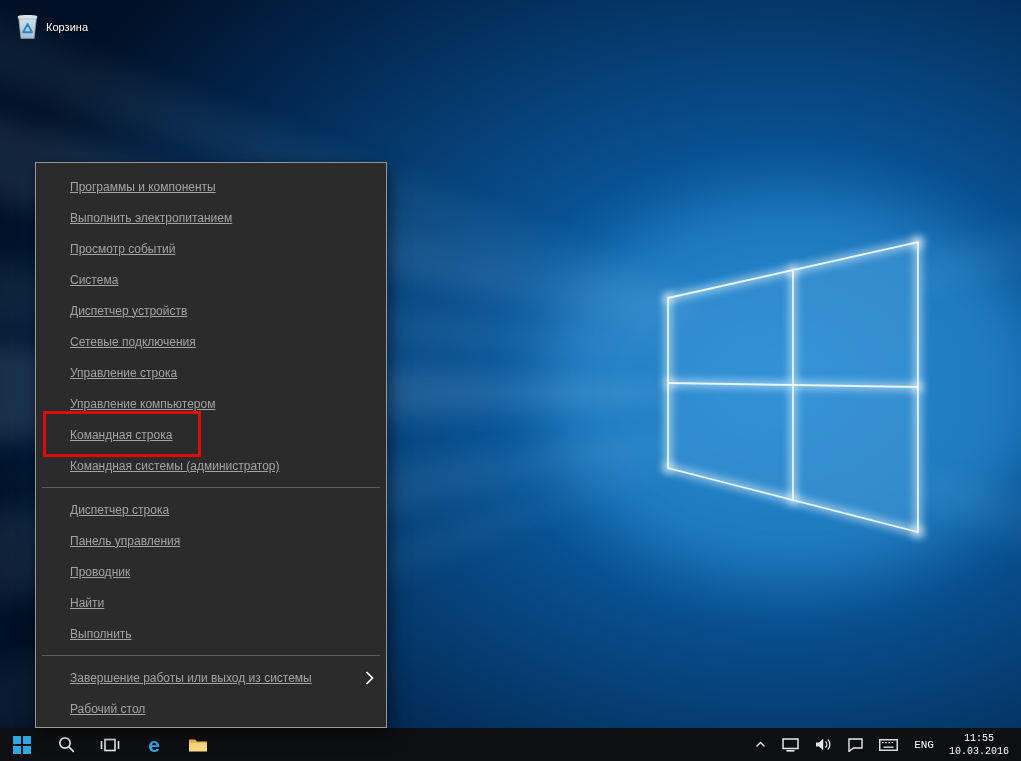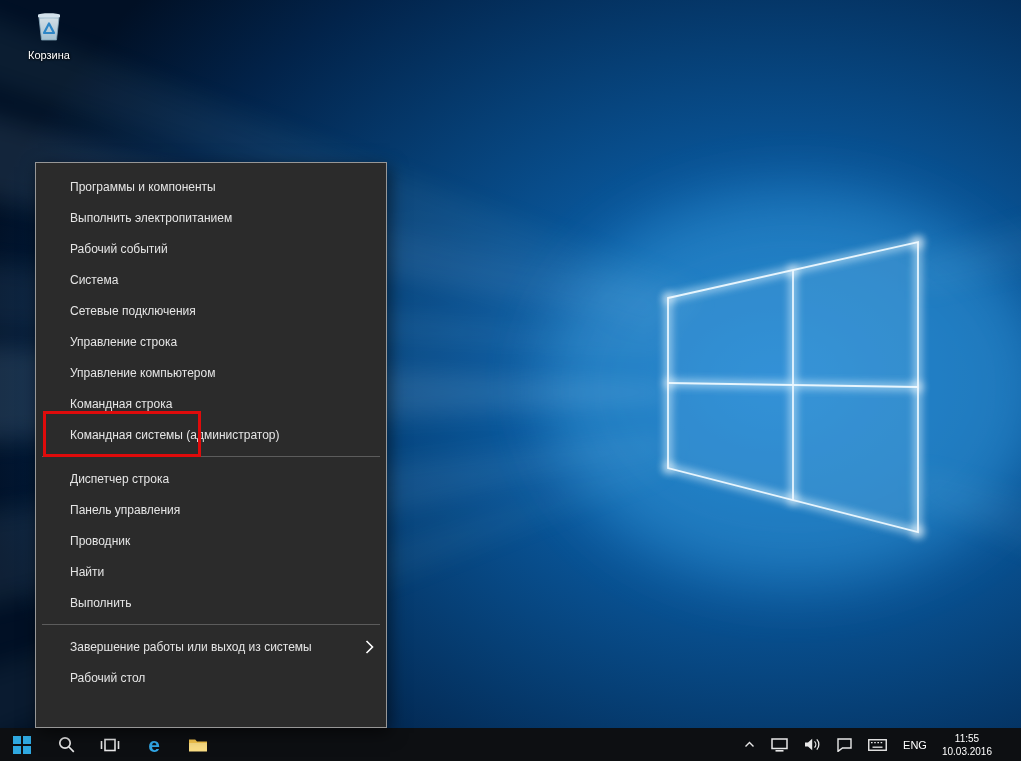--- a/index.html
+++ b/index.html
@@ -2,37 +2,37 @@
 <html><head>
 <meta charset="utf-8">
 <style>
   * { box-sizing: border-box; margin: 0; padding: 0; }
   html, body { width: 1021px; height: 761px; overflow: hidden; background: #000; }
   .stage { position: relative; width: 1021px; height: 761px; font-family: "Liberation Sans", sans-serif; }
 
   .wallpaper { position: absolute; left: 0; top: 0; width: 1021px; height: 761px; display: block; }
 
   
-  .desktop-icon { position: absolute; left: 10px; top: 6px; width: 78px; display: flex; flex-direction: column; align-items: center; gap: 1px; cursor: pointer; }
+  .desktop-icon { position: absolute; left: 10px; top: 6px; width: 78px; display: flex; flex-direction: row; align-items: center; gap: 1px; cursor: pointer; }
   .icon-label { color: #fff; font-size: 11px; text-shadow: 0 1px 2px rgba(0,0,0,.95), 1px 0 2px rgba(0,0,0,.8); }
 
   
   .winx-menu { position: absolute; left: 35px; top: 162px; width: 352px; height: 566px;
     background: #2b2b2b; border: 1px solid #979797; box-shadow: 3px 5px 16px rgba(0,0,0,.55);
     padding-top: 8px; z-index: 6; }
-  .mi { height: 31px; display: flex; align-items: center; padding: 0 12px 0 34px; color: #e5e5e5; font-size: 12px; cursor: pointer; }
+  .mi { height: 31px; display: flex; align-items: center; padding: 0 12px 0 34px; color: #a3a3a3; font-size: 12px; cursor: pointer; text-decoration: underline; }
   .sep { height: 1px; background: #5c5c5c; margin: 6px 6px; }
   .chev { margin-left: auto; }
   .red-box { position: absolute; left: 7px; top: 248px; width: 158px; height: 46px; border: 3px solid #df0b0b; pointer-events: none; }
 
   
   .taskbar { position: absolute; left: 0; right: 0; bottom: 0; height: 33px; background: #0d0f12; display: flex; align-items: stretch; z-index: 5; }
   .tb-btn { width: 44px; display: flex; align-items: center; justify-content: center; cursor: pointer; }
   .edge-e { color: #31a8e8; font-size: 21px; font-weight: bold; line-height: 1; }
-  .tray { margin-left: auto; display: flex; align-items: center; gap: 6px; padding-right: 21px; }
+  .tray { margin-left: auto; display: flex; align-items: center; gap: 6px; padding-right: 4px; font-family: Liberation Mono, monospace; }
   .tray-btn { display: flex; align-items: center; justify-content: center; padding: 0 5px; height: 100%; cursor: pointer; }
   .lang { font-size: 11px; color: #ffffff; padding: 0 5px; }
   .clock { color: #ffffff; font-size: 10px; line-height: 1.3; text-align: center; padding: 0 8px 0 4px; cursor: pointer; }
 </style>
 </head>
 <body>
 
 <div class="stage">
 
   <svg class="wallpaper" viewBox="0 0 1021 761">
@@ -112,24 +112,27 @@
   </div>
 
   <div class="winx-menu">
     <div class="mi">
         <span>Программы и компоненты</span>
       </div>
     <div class="mi">
         <span>Выполнить электропитанием</span>
       </div>
     <div class="mi">
-        <span>Рабочий событий</span>
+        <span>Просмотр событий</span>
       </div>
     <div class="mi">
         <span>Система</span>
+      </div>
+    <div class="mi">
+        <span>Диспетчер устройств</span>
       </div>
     <div class="mi">
         <span>Сетевые подключения</span>
       </div>
     <div class="mi">
         <span>Управление строка</span>
       </div>
     <div class="mi">
         <span>Управление компьютером</span>
       </div>

